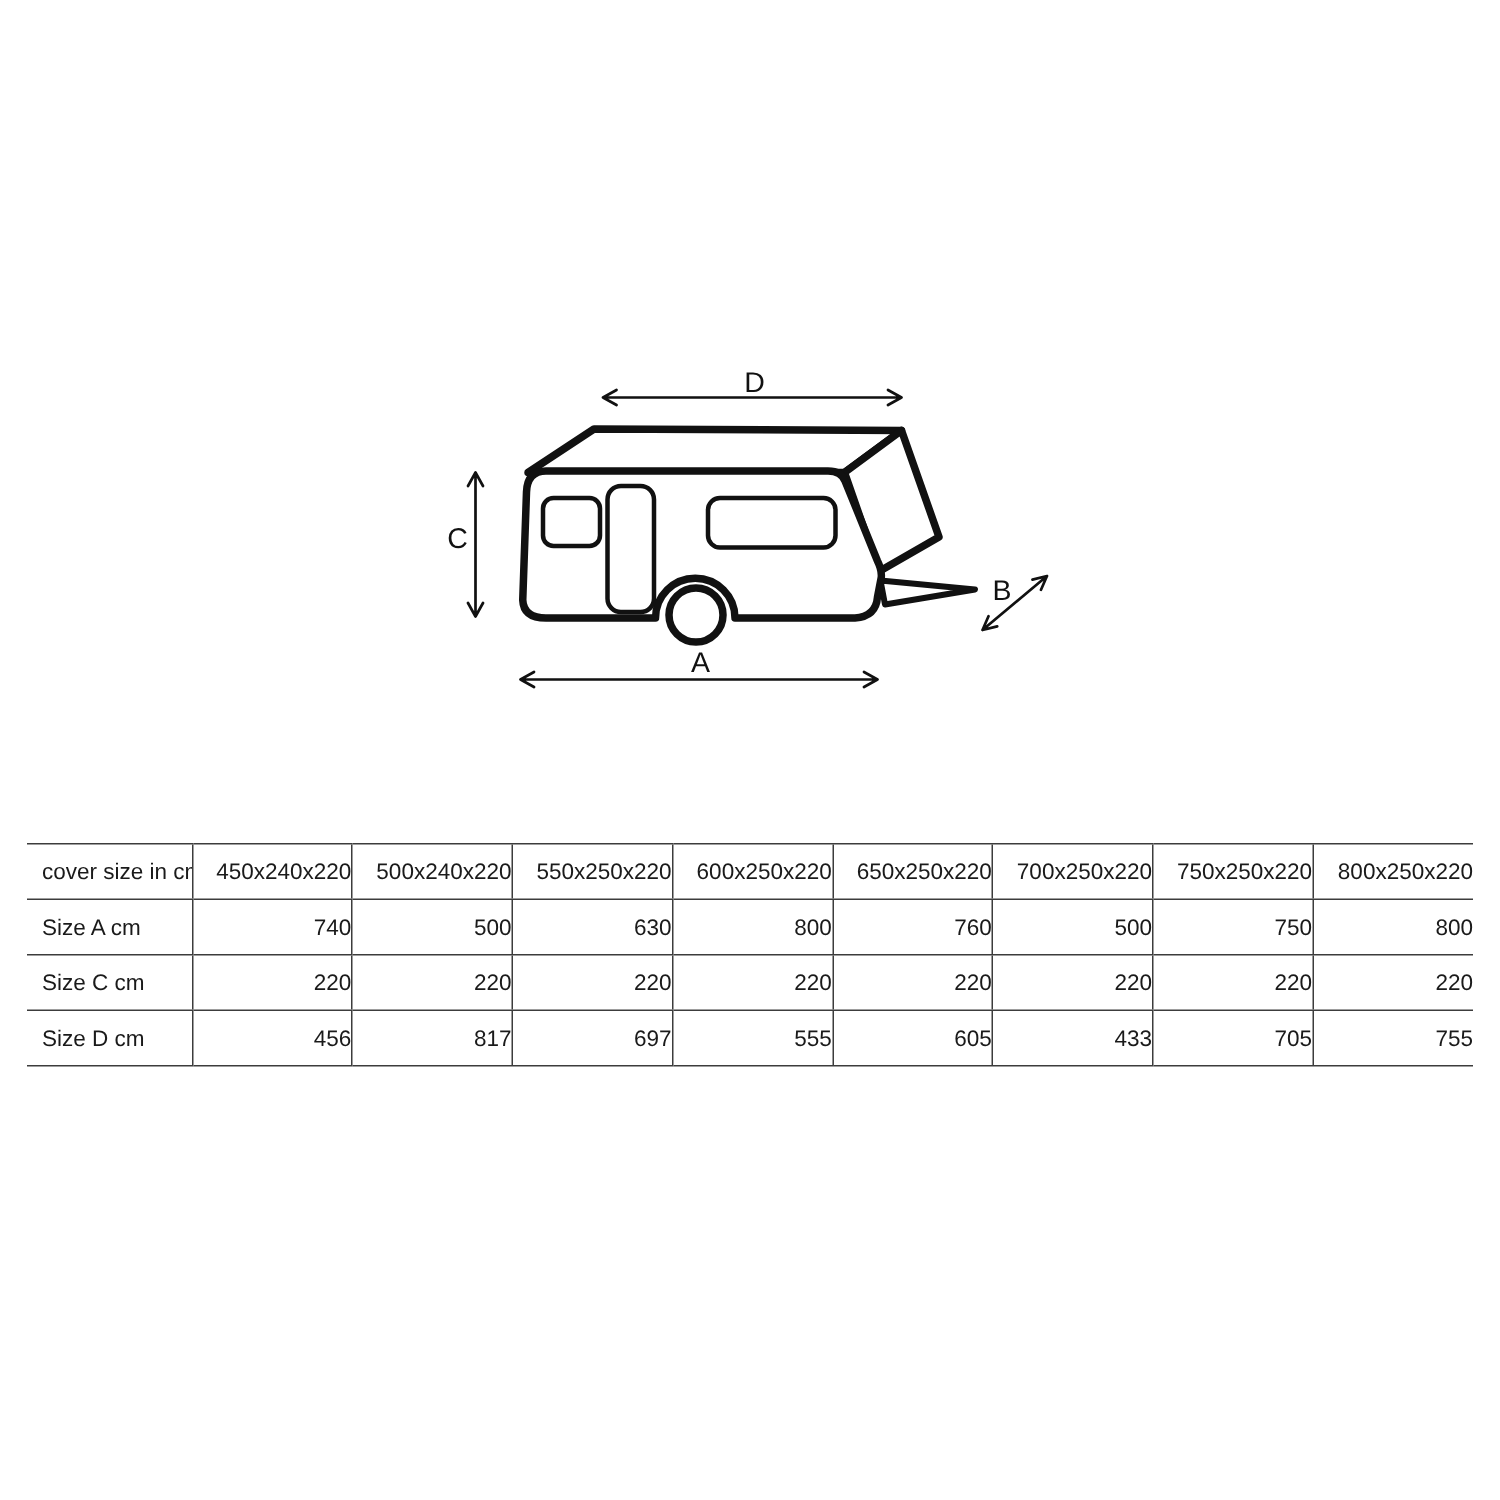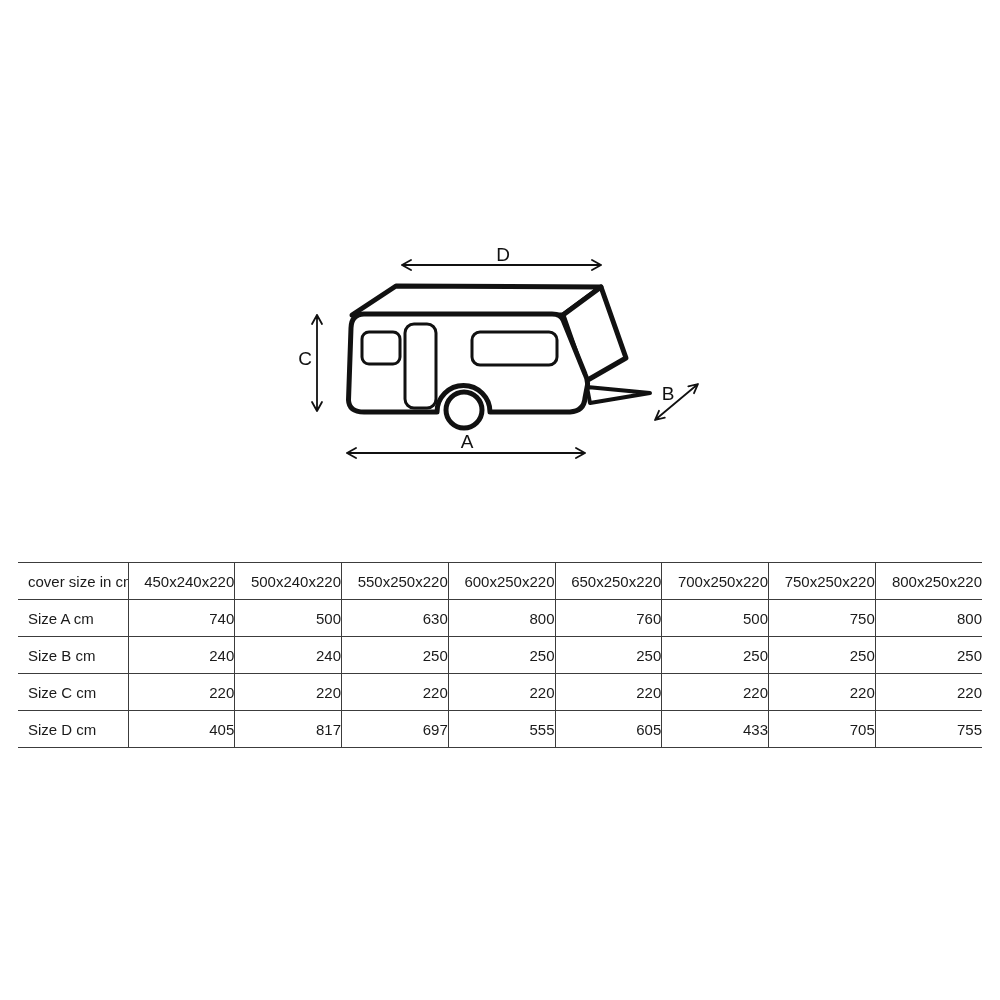--- a/index.html
+++ b/index.html
@@ -104,44 +104,33 @@
         <td>740</td>
         <td>500</td>
         <td>630</td>
         <td>800</td>
         <td>760</td>
         <td>500</td>
         <td>750</td>
         <td>800</td>
       </tr>
       <tr>
-        <td class="rowlabel">Size B cm</td>
-        <td>240</td>
-        <td>240</td>
-        <td>250</td>
-        <td>250</td>
-        <td>250</td>
-        <td>250</td>
-        <td>250</td>
-        <td>250</td>
-      </tr>
-      <tr>
         <td class="rowlabel">Size C cm</td>
         <td>220</td>
         <td>220</td>
         <td>220</td>
         <td>220</td>
         <td>220</td>
         <td>220</td>
         <td>220</td>
         <td>220</td>
       </tr>
       <tr>
         <td class="rowlabel">Size D cm</td>
-        <td>405</td>
+        <td>456</td>
         <td>817</td>
         <td>697</td>
         <td>555</td>
         <td>605</td>
         <td>433</td>
         <td>705</td>
         <td>755</td>
       </tr>
     </tbody>
   </table>

